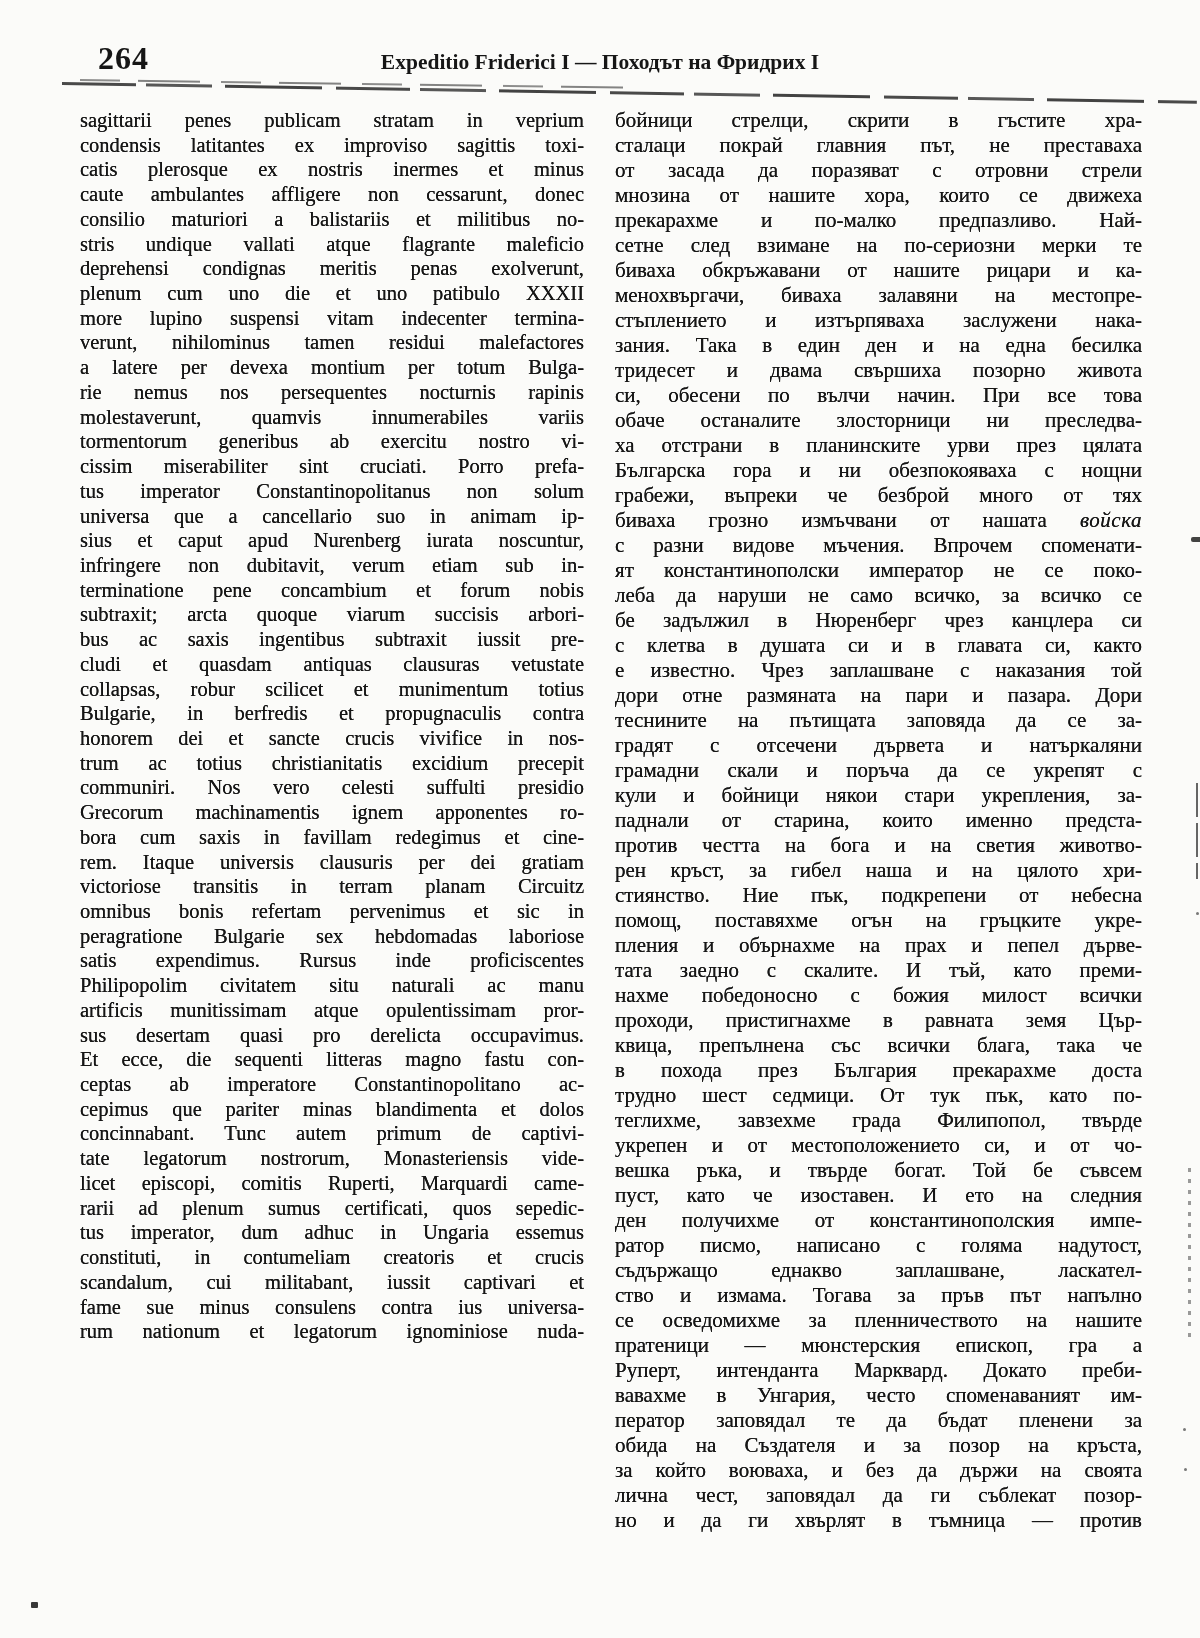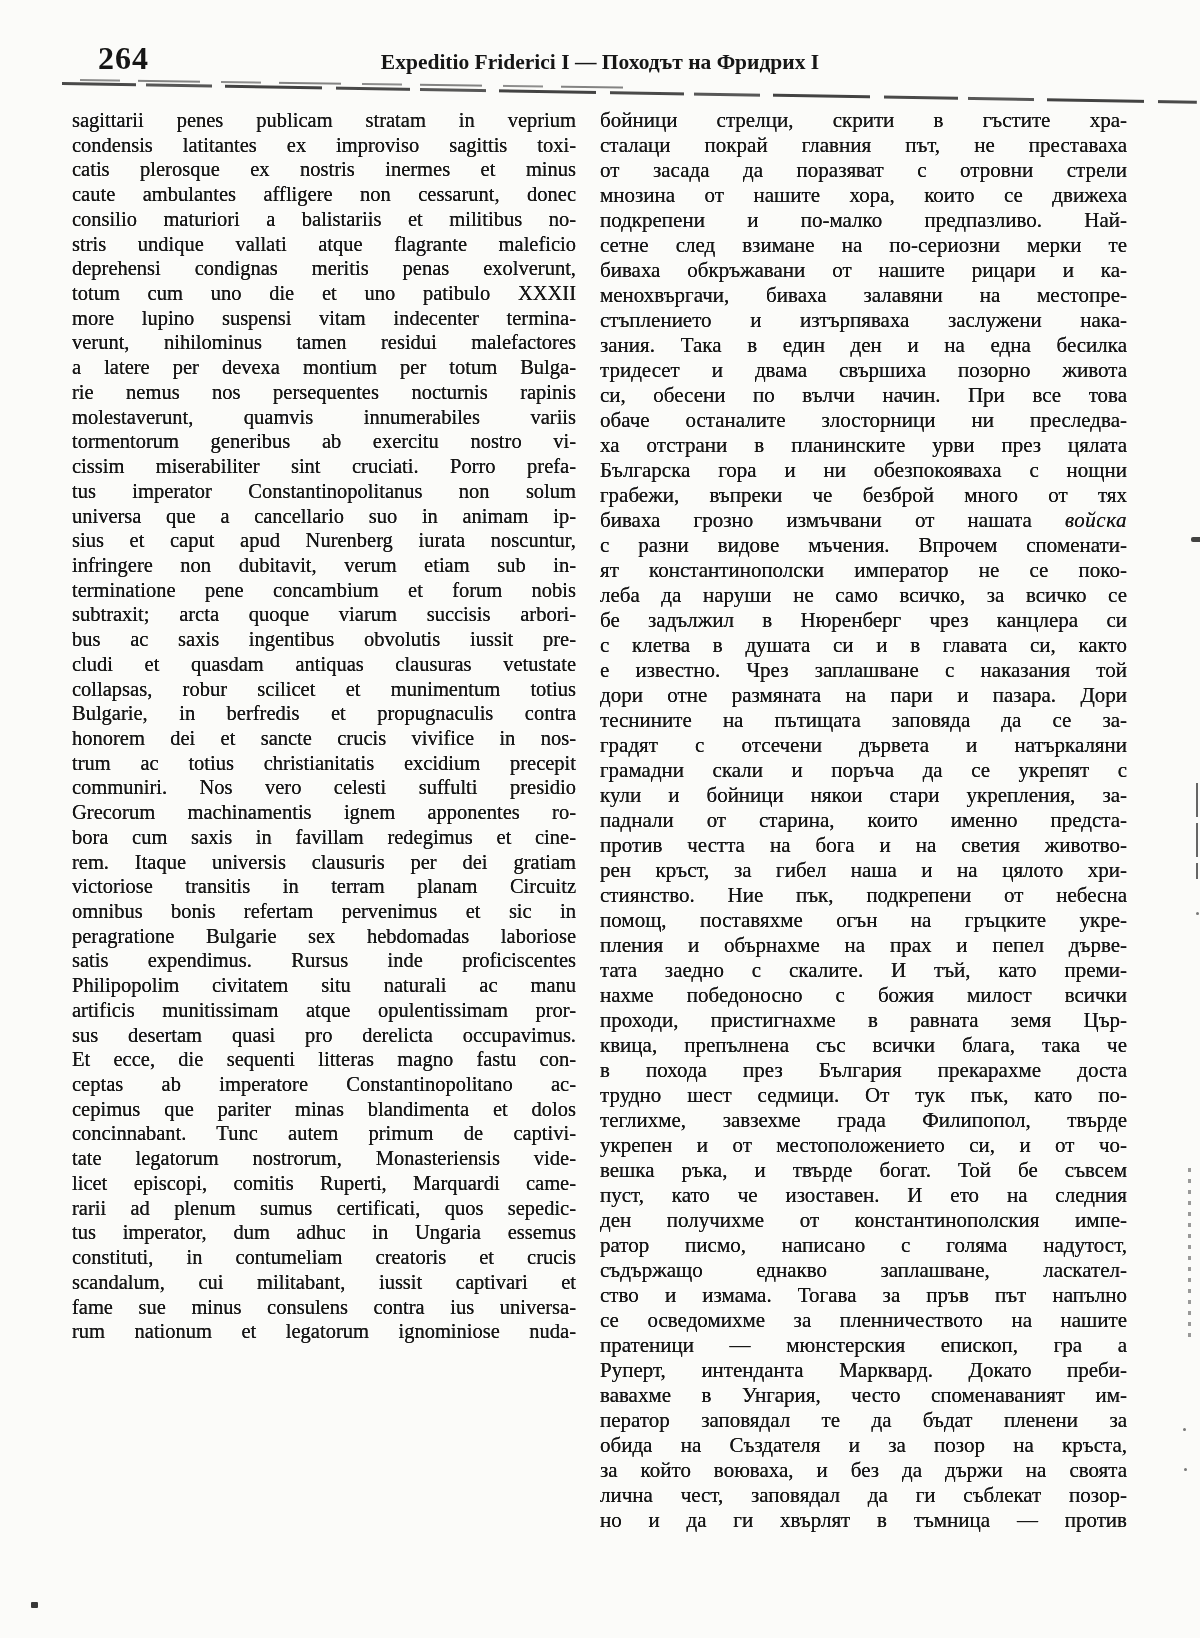--- a/index.html
+++ b/index.html
@@ -31,22 +31,22 @@
     opacity:.85;
   }
   .rule2{
     position:absolute;left:80px;top:79px;width:560px;height:2px;
     transform:rotate(0.8deg);transform-origin:left center;
     background:repeating-linear-gradient(90deg,
       #444 0 40px, transparent 40px 58px, #333 58px 120px, transparent 120px 141px);
     opacity:.6;
   }
   .columns{
-    position:absolute;left:72px;top:108px;
-    display:flex;gap:24px;
+    position:absolute;left:80px;top:108px;
+    display:flex;gap:31px;
   }
   .col{text-align:justify;}
   .col .line{
     text-align:justify;
     text-align-last:justify;
     white-space:nowrap;
     text-shadow:0 0 .4px currentColor;
   }
   .col-latin{width:504px;font-size:20.5px;line-height:24.72px;}
   .col-bulgarian{width:527px;font-size:21px;line-height:25px;margin-top:0;}
@@ -83,35 +83,35 @@
 
   <main class="columns">
     <div class="col col-latin">
         <div class="line">sagittarii penes publicam stratam in veprium</div>
         <div class="line">condensis latitantes ex improviso sagittis toxi-</div>
         <div class="line">catis plerosque ex nostris inermes et minus</div>
         <div class="line">caute ambulantes affligere non cessarunt, donec</div>
         <div class="line">consilio maturiori a balistariis et militibus no-</div>
         <div class="line">stris undique vallati atque flagrante maleficio</div>
         <div class="line">deprehensi condignas meritis penas exolverunt,</div>
-        <div class="line">totum cum uno die et uno patibulo XXXII</div>
+        <div class="line">plenum cum uno die et uno patibulo XXXII</div>
         <div class="line">more lupino suspensi vitam indecenter termina-</div>
         <div class="line">verunt, nihilominus tamen residui malefactores</div>
         <div class="line">a latere per devexa montium per totum Bulga-</div>
         <div class="line">rie nemus nos persequentes nocturnis rapinis</div>
         <div class="line">molestaverunt, quamvis innumerabiles variis</div>
         <div class="line">tormentorum generibus ab exercitu nostro vi-</div>
         <div class="line">cissim miserabiliter sint cruciati. Porro prefa-</div>
         <div class="line">tus imperator Constantinopolitanus non solum</div>
         <div class="line">universa que a cancellario suo in animam ip-</div>
         <div class="line">sius et caput apud Nurenberg iurata noscuntur,</div>
         <div class="line">infringere non dubitavit, verum etiam sub in-</div>
         <div class="line">terminatione pene concambium et forum nobis</div>
         <div class="line">subtraxit; arcta quoque viarum succisis arbori-</div>
-        <div class="line">bus ac saxis ingentibus obvolutis iussit pre-</div>
+        <div class="line">bus ac saxis ingentibus subtraxit iussit pre-</div>
         <div class="line">cludi et quasdam antiquas clausuras vetustate</div>
         <div class="line">collapsas, robur scilicet et munimentum totius</div>
         <div class="line">Bulgarie, in berfredis et propugnaculis contra</div>
         <div class="line">honorem dei et sancte crucis vivifice in nos-</div>
         <div class="line">trum ac totius christianitatis excidium precepit</div>
         <div class="line">communiri. Nos vero celesti suffulti presidio</div>
         <div class="line">Grecorum machinamentis ignem apponentes ro-</div>
         <div class="line">bora cum saxis in favillam redegimus et cine-</div>
         <div class="line">rem. Itaque universis clausuris per dei gratiam</div>
         <div class="line">victoriose transitis in terram planam Circuitz</div>
@@ -132,21 +132,21 @@
         <div class="line">constituti, in contumeliam creatoris et crucis</div>
         <div class="line">scandalum, cui militabant, iussit captivari et</div>
         <div class="line">fame sue minus consulens contra ius universa-</div>
         <div class="line">rum nationum et legatorum ignominiose nuda-</div>
       </div>
     <div class="col col-bulgarian">
         <div class="line">бойници стрелци, скрити в гъстите хра-</div>
         <div class="line">сталаци покрай главния път, не преставаха</div>
         <div class="line">от засада да поразяват с отровни стрели</div>
         <div class="line">мнозина от нашите хора, които се движеха</div>
-        <div class="line">подкрепени и по-малко предпазливо. Най-</div>
+        <div class="line">прекарахме и по-малко предпазливо. Най-</div>
         <div class="line">сетне след взимане на по-сериозни мерки те</div>
         <div class="line">биваха обкръжавани от нашите рицари и ка-</div>
         <div class="line">менохвъргачи, биваха залавяни на местопре-</div>
         <div class="line">стъплението и изтърпяваха заслужени нака-</div>
         <div class="line">зания. Така в един ден и на една бесилка</div>
         <div class="line">тридесет и двама свършиха позорно живота</div>
         <div class="line">си, обесени по вълчи начин. При все това</div>
         <div class="line">обаче останалите злосторници ни преследва-</div>
         <div class="line">ха отстрани в планинските урви през цялата</div>
         <div class="line">Българска гора и ни обезпокояваха с нощни</div>

